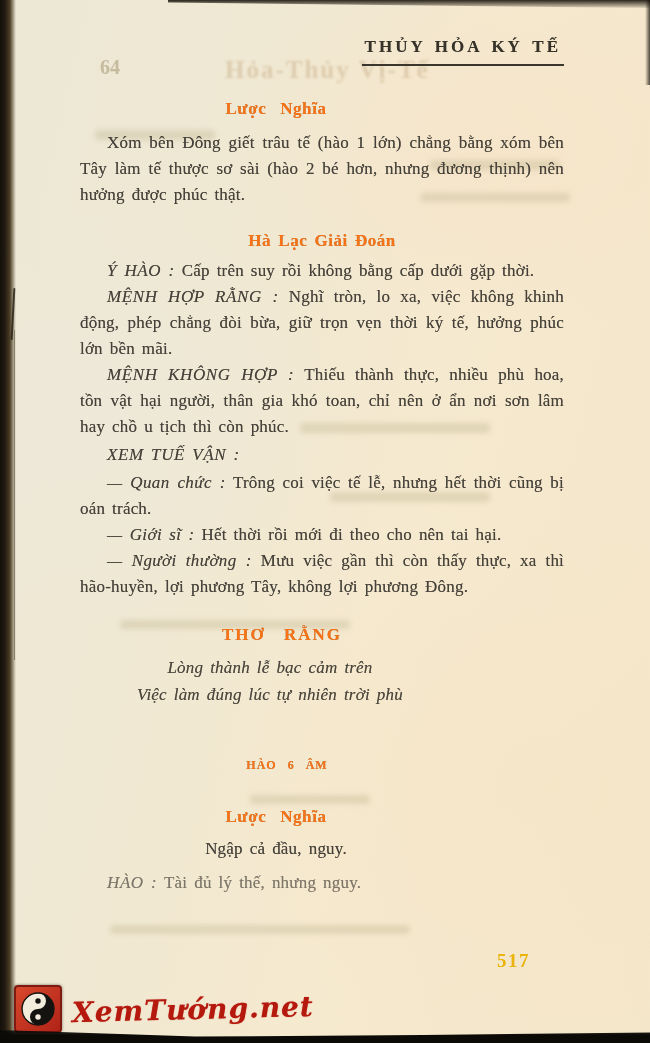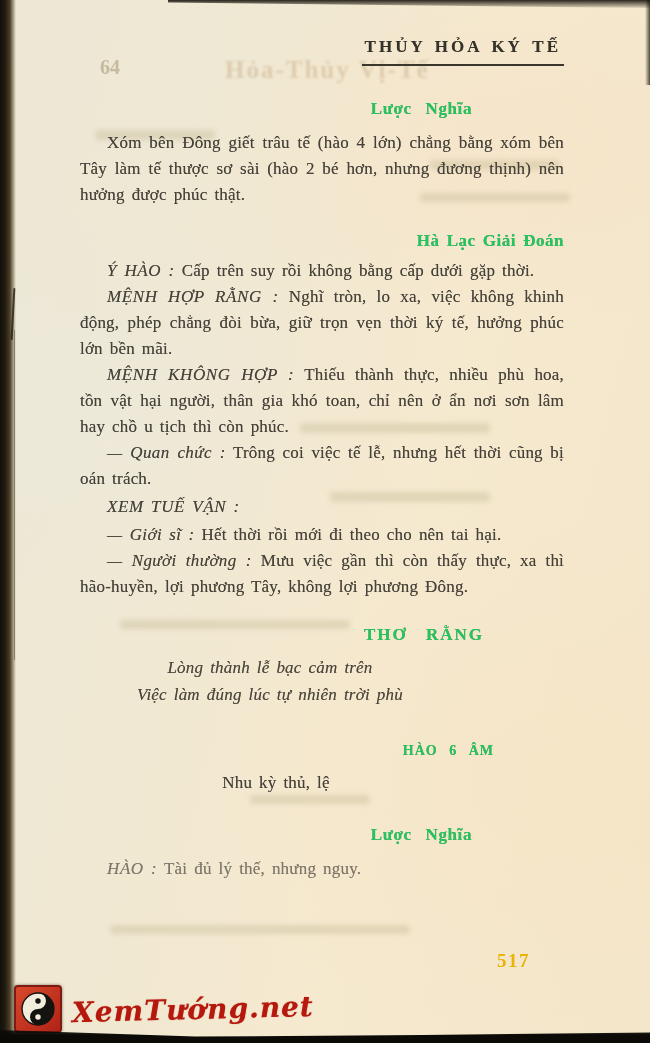--- a/index.html
+++ b/index.html
@@ -57,26 +57,26 @@
     color:#45413a;font-size:17px;line-height:26px;
     word-spacing:2.5px;letter-spacing:.2px;
     text-shadow:0 0 .5px rgba(66,60,48,.55);
   }
   .running-head-row{margin-top:34px;text-align:right;}
   .running-head{
     display:inline-block;font-weight:bold;font-size:17px;letter-spacing:3px;
     color:#35322a;border-bottom:2px solid #3a362c;padding:0 3px 4px 3px;
   }
   .center-head{
-    text-align:right;padding-right:92px;font-weight:bold;color:#22c55e;
+    text-align:center;padding-right:92px;font-weight:bold;color:#f97316;
   }
   .h-luoc1{margin-top:30px;word-spacing:9px;letter-spacing:.6px;}
   .h-halac{margin-top:20px;margin-bottom:4px;padding-right:0;letter-spacing:.5px;}
   .h-tho{margin-top:22px;word-spacing:12px;letter-spacing:2px;padding-right:80px;}
-  .h-hao6{margin-top:30px;font-size:14px;word-spacing:7px;letter-spacing:1px;padding-right:70px;}
+  .h-hao6{margin-top:44px;font-size:12px;word-spacing:7px;letter-spacing:1px;padding-right:70px;}
   .h-luoc2{margin-top:26px;word-spacing:9px;letter-spacing:.6px;}
   .h-halac2{margin-top:24px;padding-right:80px;opacity:.62;filter:blur(.35px);}
   p{margin:0;text-align:justify;}
   .indent{text-indent:27px;}
   .para1{margin-top:8px;}
   .lbl{font-style:italic;letter-spacing:.4px;}
   .caps-lbl{font-style:italic;letter-spacing:.6px;}
   .xemtue{margin-top:2px;margin-bottom:2px;font-style:italic;letter-spacing:.6px;}
   .centered-line{text-align:center;padding-right:92px;text-indent:0;}
   .poem{font-style:italic;line-height:27px;padding-right:104px;color:#4a463d;}
@@ -126,49 +126,49 @@
   <div class="smudge" style="left:110px;top:925px;width:300px;height:9px"></div>
 
   <div class="content">
 
     <div class="running-head-row">
       <span class="running-head">THỦY HỎA KÝ TẾ</span>
     </div>
 
     <div class="center-head h-luoc1">Lược Nghĩa</div>
 
-    <p class="indent para1">Xóm bên Đông giết trâu tế (hào 4 lớn) chẳng bằng xóm bên Tây làm tế thược sơ sài (hào 2 bé hơn, nhưng đương thịnh) nên hưởng được phúc thật.</p>
+    <p class="indent para1">Xóm bên Đông giết trâu tế (hào 1 lớn) chẳng bằng xóm bên Tây làm tế thược sơ sài (hào 2 bé hơn, nhưng đương thịnh) nên hưởng được phúc thật.</p>
 
     <div class="center-head h-halac">Hà Lạc Giải Đoán</div>
 
     <p class="indent"><span class="caps-lbl">Ý HÀO :</span> <span>Cấp trên suy rồi không bằng cấp dưới gặp thời.</span></p>
 
     <p class="indent"><span class="caps-lbl">MỆNH HỢP RẰNG :</span> <span>Nghĩ tròn, lo xa, việc không khinh động, phép chẳng đòi bừa, giữ trọn vẹn thời ký tế, hưởng phúc lớn bền mãi.</span></p>
 
     <p class="indent"><span class="caps-lbl">MỆNH KHÔNG HỢP :</span> <span>Thiếu thành thực, nhiều phù hoa, tồn vật hại người, thân gia khó toan, chỉ nên ở ẩn nơi sơn lâm hay chồ u tịch thì còn phúc.</span></p>
 
+    <p class="indent xemtue">XEM TUẾ VẬN :</p>
+
     <p class="indent"><span class="lbl">— Quan chức :</span> <span>Trông coi việc tế lễ, nhưng hết thời cũng bị oán trách.</span></p>
-
-    <p class="indent xemtue">XEM TUẾ VẬN :</p>
 
     <p class="indent"><span class="lbl">— Giới sĩ :</span> <span>Hết thời rồi mới đi theo cho nên tai hại.</span></p>
 
     <p class="indent"><span class="lbl">— Người thường :</span> <span>Mưu việc gần thì còn thấy thực, xa thì hão-huyền, lợi phương Tây, không lợi phương Đông.</span></p>
 
     <div class="center-head h-tho">THƠ RẰNG</div>
 
     <p class="centered-line poem poem-first">Lòng thành lễ bạc cảm trên</p>
     <p class="centered-line poem">Việc làm đúng lúc tự nhiên trời phù</p>
 
     <div class="center-head h-hao6">HÀO 6 ÂM</div>
 
-    <p class="centered-line sub-line">Nhu kỳ thủ, lệ</p>
 
     <div class="center-head h-luoc2">Lược Nghĩa</div>
 
+    <p class="centered-line sub-line">Ngập cả đầu, nguy.</p>
 
 
     <p class="indent faded" style="margin-top:8px"><span class="caps-lbl">HÀO :</span> <span>Tài đủ lý thế, nhưng nguy.</span></p>
 
   </div>
 
   <div class="page-number">517</div>
 
   <div class="watermark">
     <div class="wm-logo-box">

